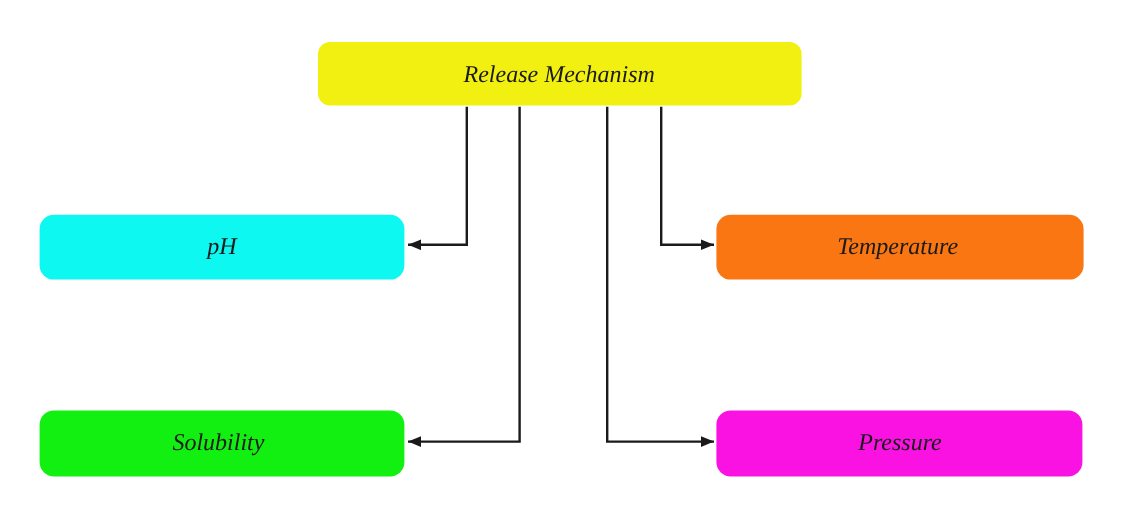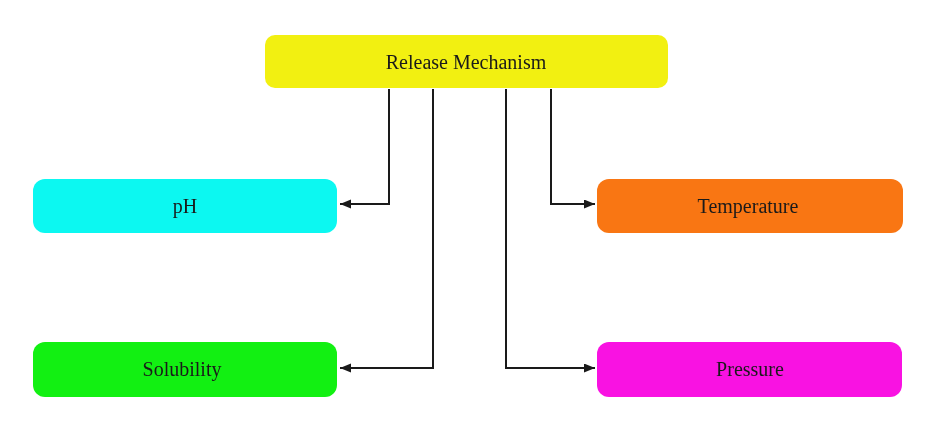--- a/index.html
+++ b/index.html
@@ -7,20 +7,21 @@
     padding: 0;
     background: #ffffff;
   }
   .stage {
     position: relative;
     width: 940px;
     height: 440px;
     background: #ffffff;
     overflow: hidden;
     font-family: "Liberation Serif", "DejaVu Serif", serif;
+    font-style: italic;
   }
   svg { display: block; }
   .edge {
     fill: none;
     stroke: #1a1a1a;
     stroke-width: 2;
   }
   .node-box {
     stroke: none;
   }

